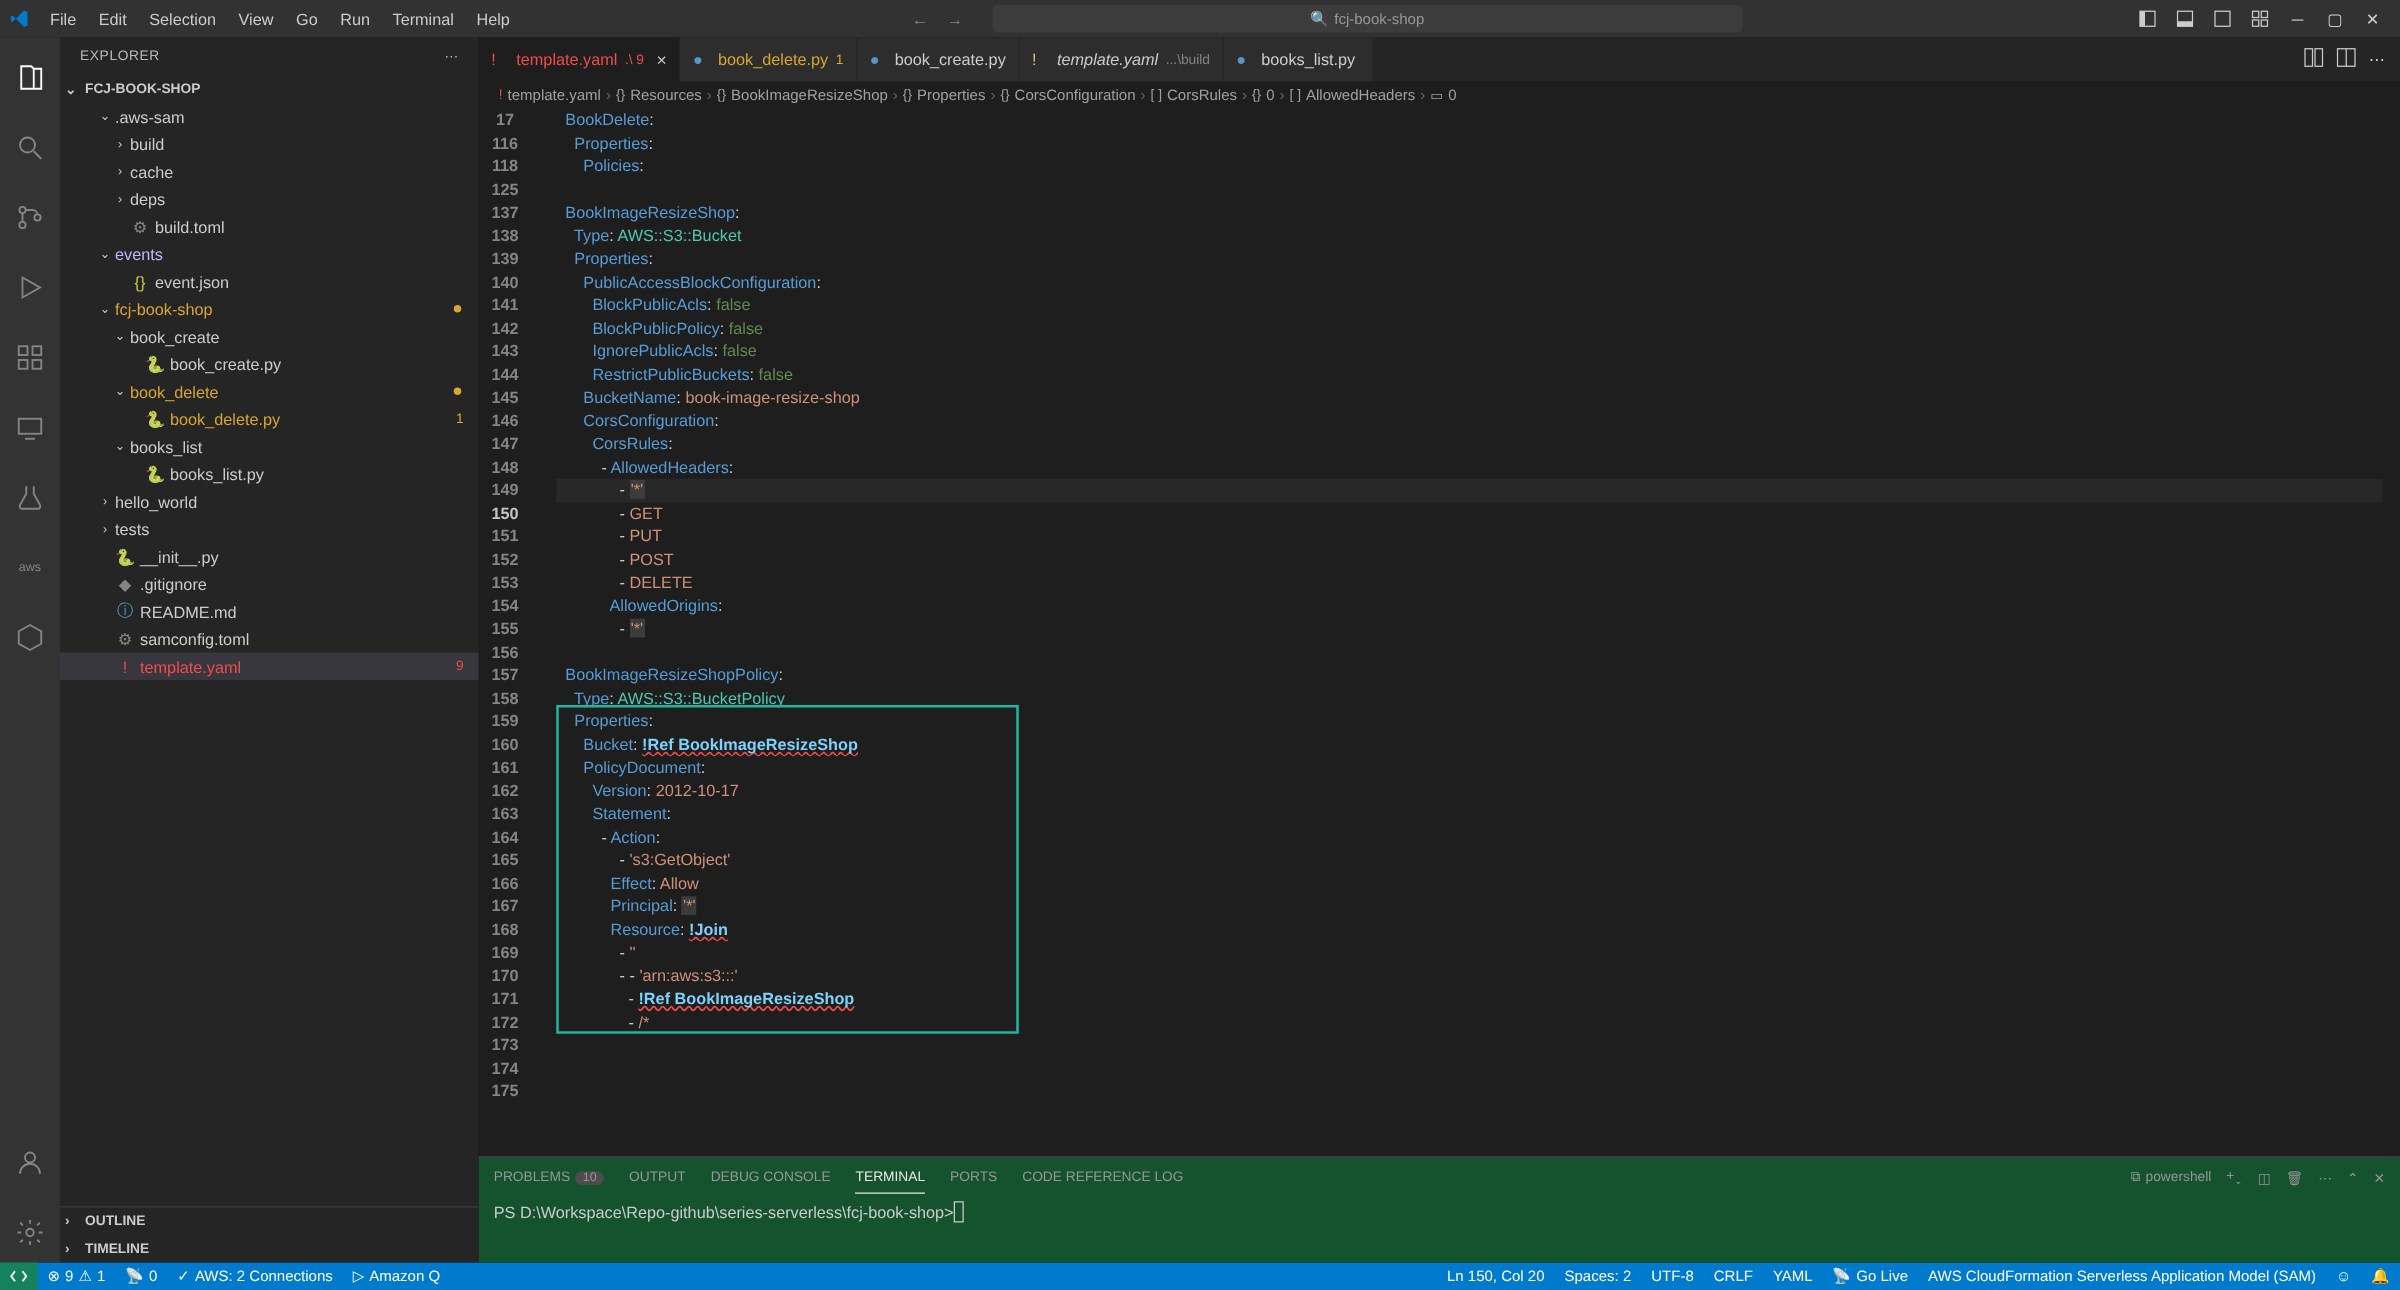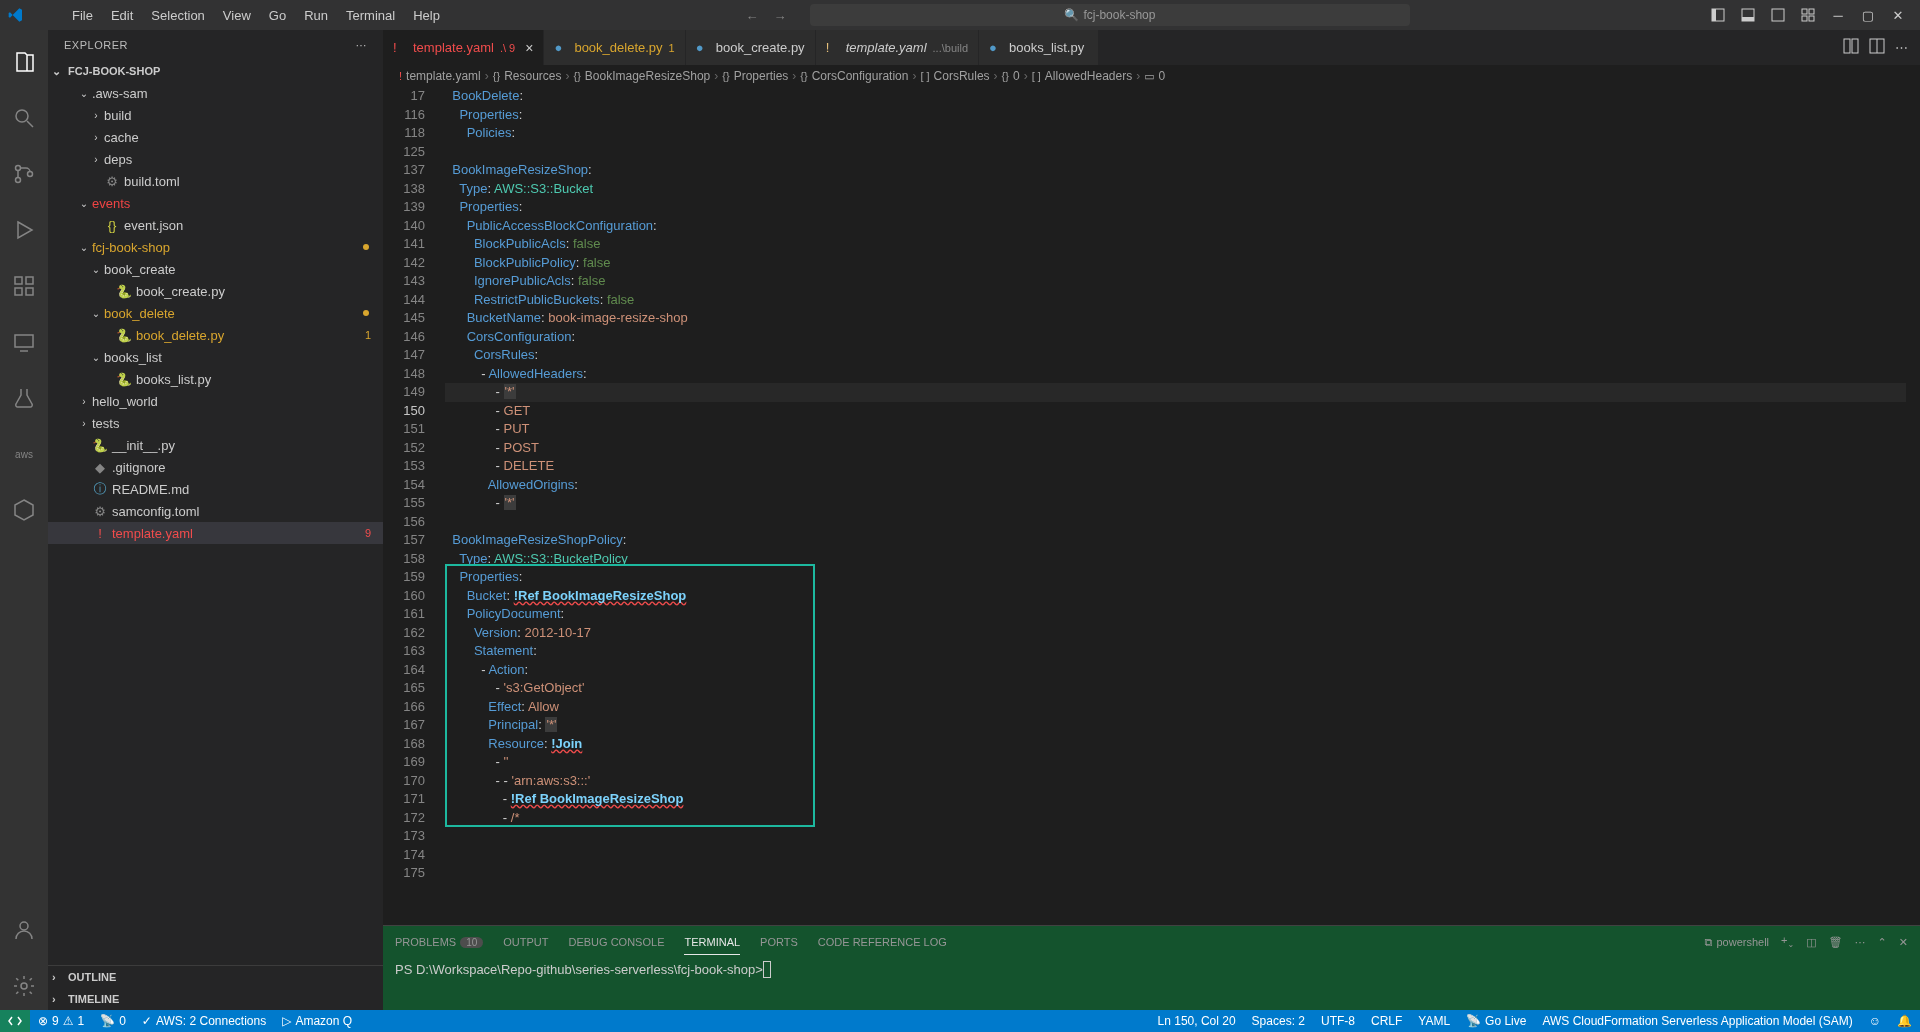--- a/index.html
+++ b/index.html
@@ -1,17 +1,17 @@
 <!DOCTYPE html>
 <html><head>
 <meta charset="utf-8">
 <style>
 * { margin:0; padding:0; box-sizing:border-box; font-family:'Segoe UI',Arial,sans-serif; }
 body { width:1920px; height:1032px; background:#1e1e1e; color:#cccccc; overflow:hidden; font-size:13px; }
-.titlebar { height:30px; background:#323233; display:flex; align-items:center; padding:0 8px;gap:32px; }
+.titlebar { height:30px; background:#323233; display:flex; align-items:center; padding:0 8px; }
 .titlebar .logo { width:16px; height:16px; margin-right:8px; }
 .menubar { display:flex; gap:2px; }
 .menu-item { padding:4px 8px; cursor:pointer; font-size:13px; color:#cccccc; }
 .nav-arrows { display:flex; gap:8px; margin-left:auto; align-items:center; }
 .nav-arrow { width:20px; height:20px; display:flex; align-items:center; justify-content:center; color:#858585; cursor:pointer; }
 .search-box { width:600px; height:22px; background:#3c3c3c; border-radius:4px; margin-left:12px; display:flex; align-items:center; justify-content:center; color:#989898; font-size:12px; gap:4px; }
 .win-controls { margin-left:auto; display:flex; gap:2px; }
 .win-btn { width:28px; height:28px; display:flex; align-items:center; justify-content:center; color:#cccccc; cursor:pointer; }
 .body { display:flex; height:calc(100% - 52px); }
 .activitybar { width:48px; background:#333333; display:flex; flex-direction:column; align-items:center; padding-top:8px; gap:8px; }
@@ -36,21 +36,21 @@
 .tabs { height:35px; background:#252526; display:flex; align-items:stretch; }
 .tab { display:flex; align-items:center; padding:0 10px; gap:6px; background:#2d2d2d; border-right:1px solid #252526; cursor:pointer; font-size:13px; position:relative; min-width:120px; }
 .tab.active { background:#1e1e1e; }
 .tab .fi { width:14px; display:inline-block; }
 .tab .close { margin-left:4px; color:#cccccc; font-size:14px; }
 .tab-actions { margin-left:auto; display:flex; align-items:center; gap:10px; padding:0 12px; color:#cccccc; }
 .breadcrumb { height:22px; display:flex; align-items:center; padding:0 16px; font-size:12px; color:#a0a0a0; gap:4px; }
 .bc-item { display:flex; align-items:center; gap:4px; }
 .bc-sep { color:#666; }
 .code-area { flex:1; display:flex; font-family:'Consolas','Courier New',monospace; font-size:13px; line-height:18.5px; overflow:hidden; position:relative; }
-.gutter { width:62px; text-align:right; padding-right:20px; color:#858585; user-select:none; }
+.gutter { width:62px; text-align:center; padding-right:20px; color:#858585; user-select:none;font-weight:bold; }
 .gutter .ln { height:18.5px; }
 .gutter .ln.cur { color:#c6c6c6; }
 .code { flex:1; position:relative; }
 .code .line { height:18.5px; white-space:pre; }
 .code .line.cur { background:#282828; }
 .k { color:#569cd6; } 
 .s { color:#ce9178; } 
 .c { color:#608b4e; } 
 .p { color:#d4d4d4; }
 .t { color:#4ec9b0; }
@@ -226,21 +226,21 @@
           <span class="chev">›</span>
           <span style="color:#cccccc">deps</span>
         </div>
         <div class="tree-item ind3">
           <span class="chev"></span>
           <span class="ficon" style="color:#858585">⚙</span>
           <span style="color:#cccccc">build.toml</span>
         </div>
         <div class="tree-item ind2">
           <span class="chev">⌄</span>
-          <span style="color:#ef4444">events</span>
+          <span style="color:#c4b5fd">events</span>
         </div>
         <div class="tree-item ind3">
           <span class="chev"></span>
           <span class="ficon" style="color:#cbcb41">{}</span>
           <span style="color:#cccccc">event.json</span>
         </div>
         <div class="tree-item ind2">
           <span class="chev">⌄</span>
           <span style="color:#d9a62e">fcj-book-shop</span>
           <span class="dot" style="background:#d9a62e"></span>

